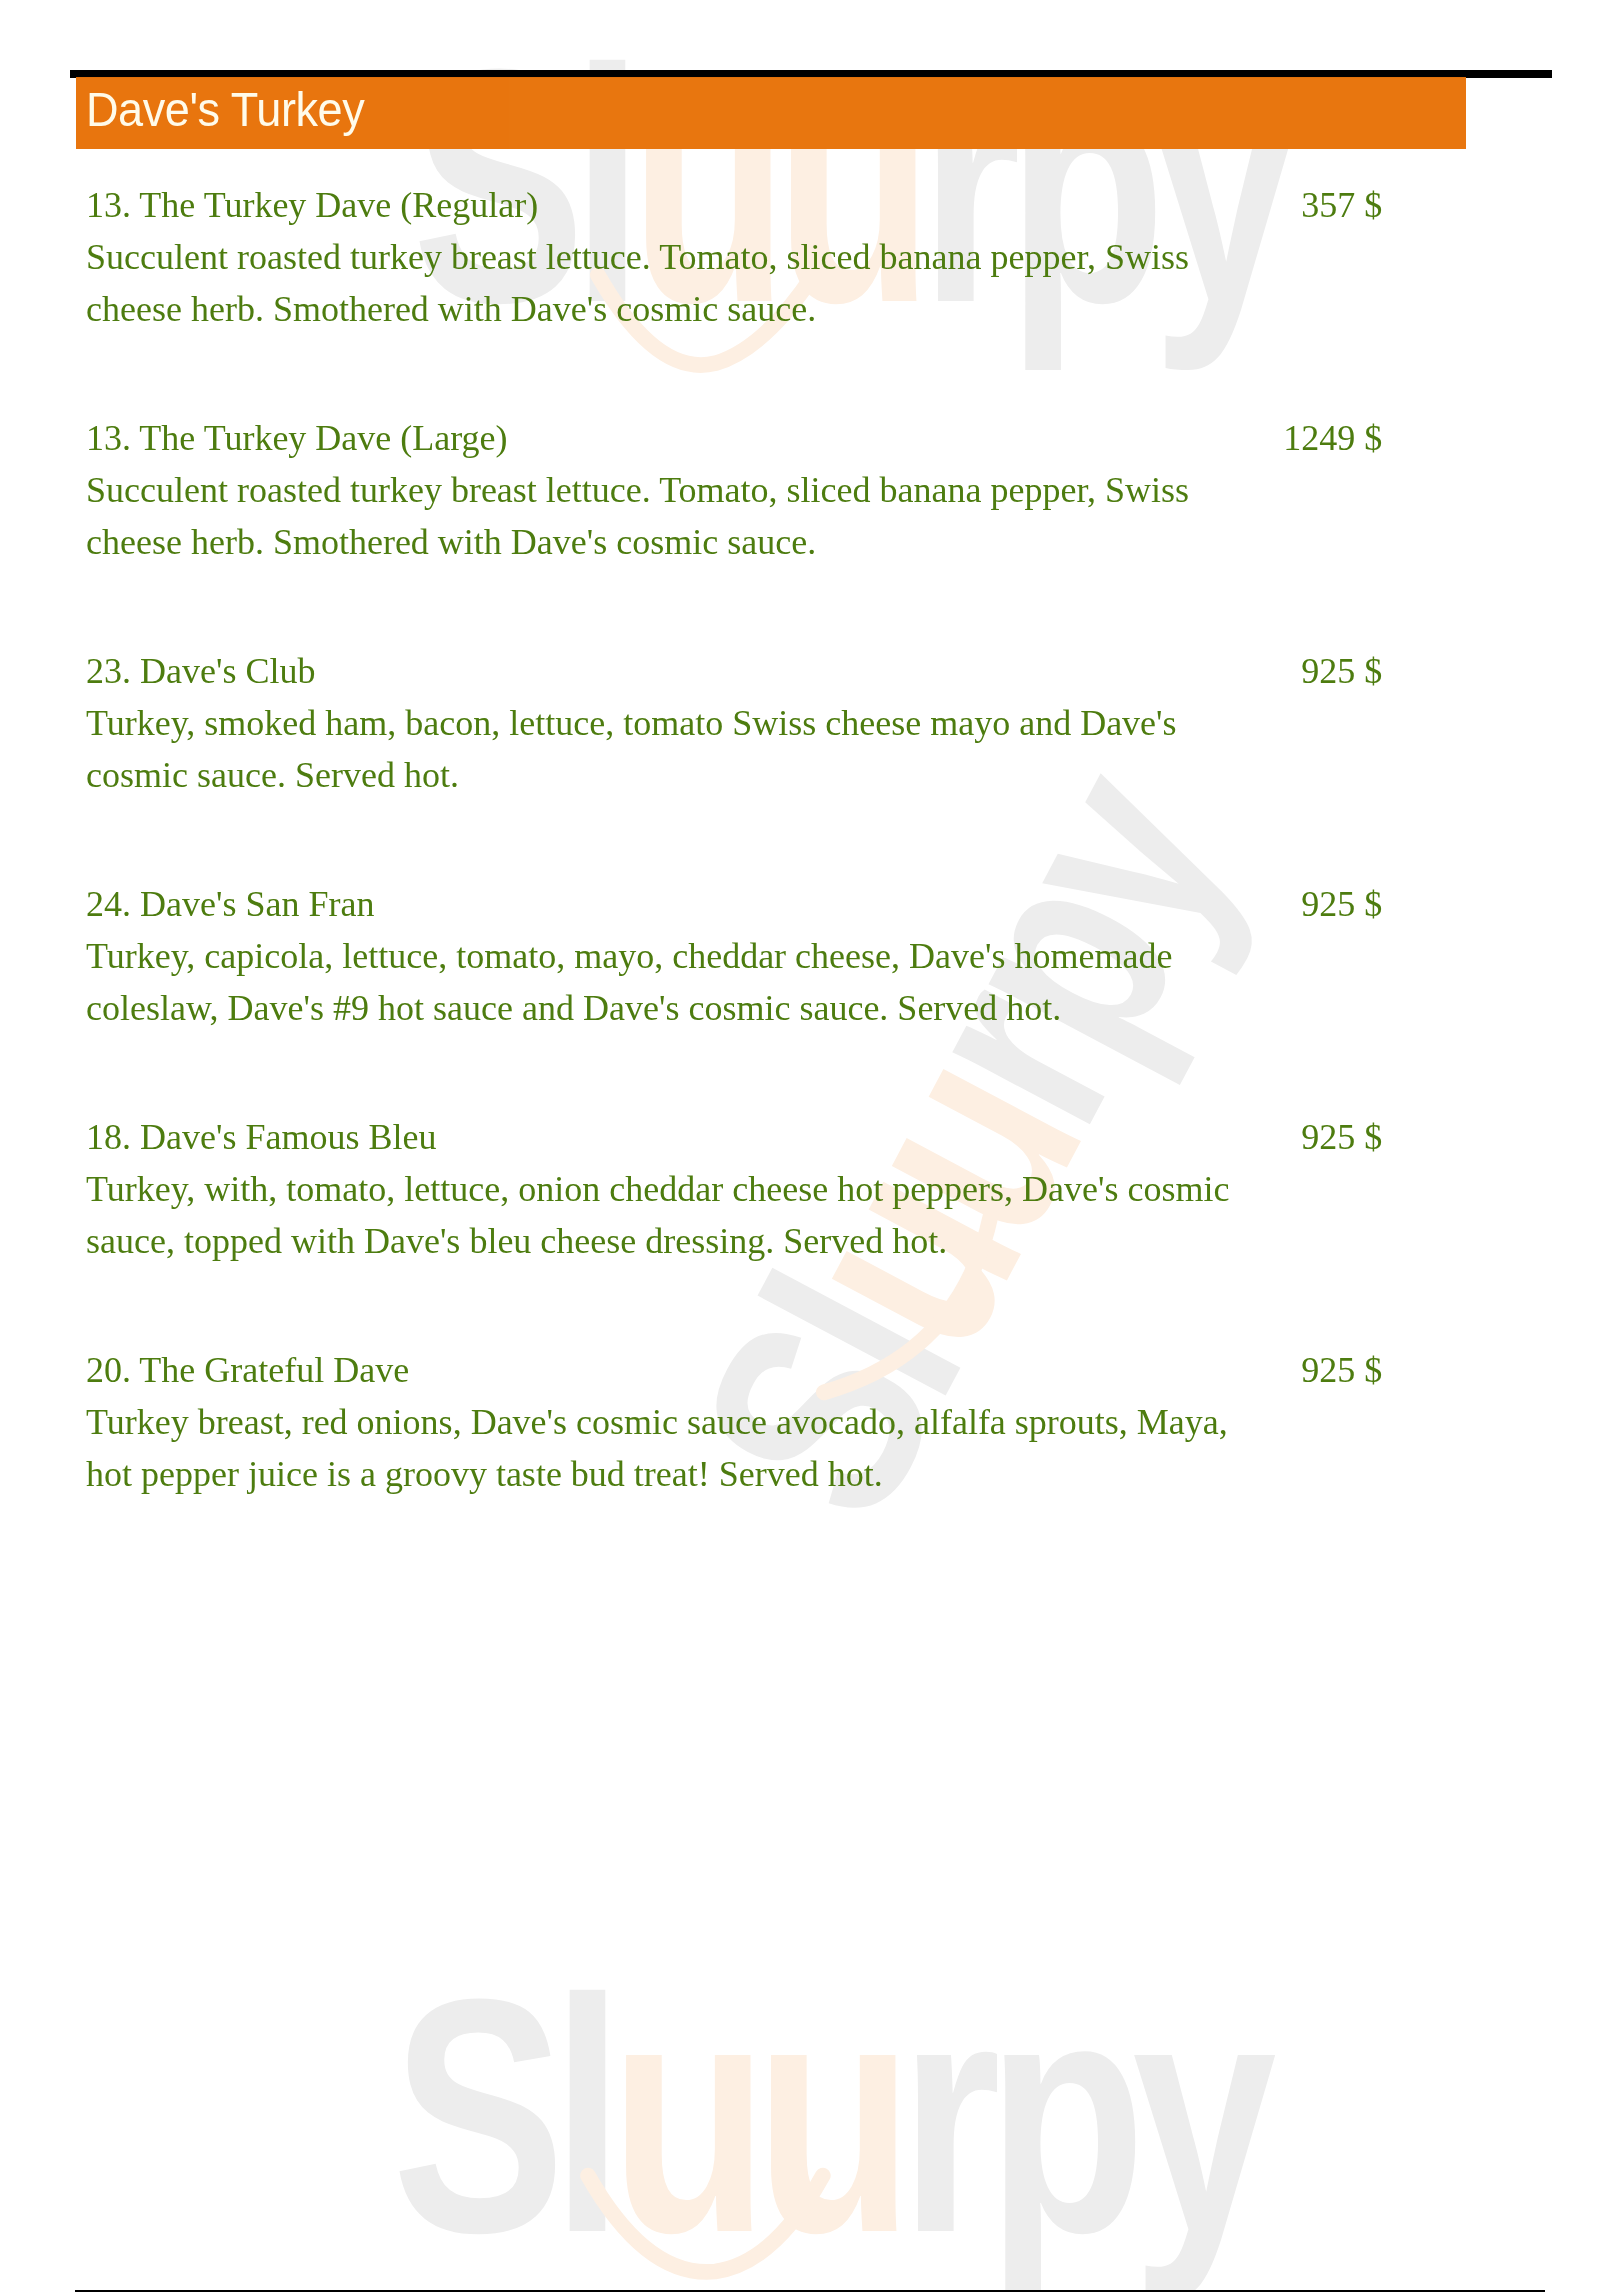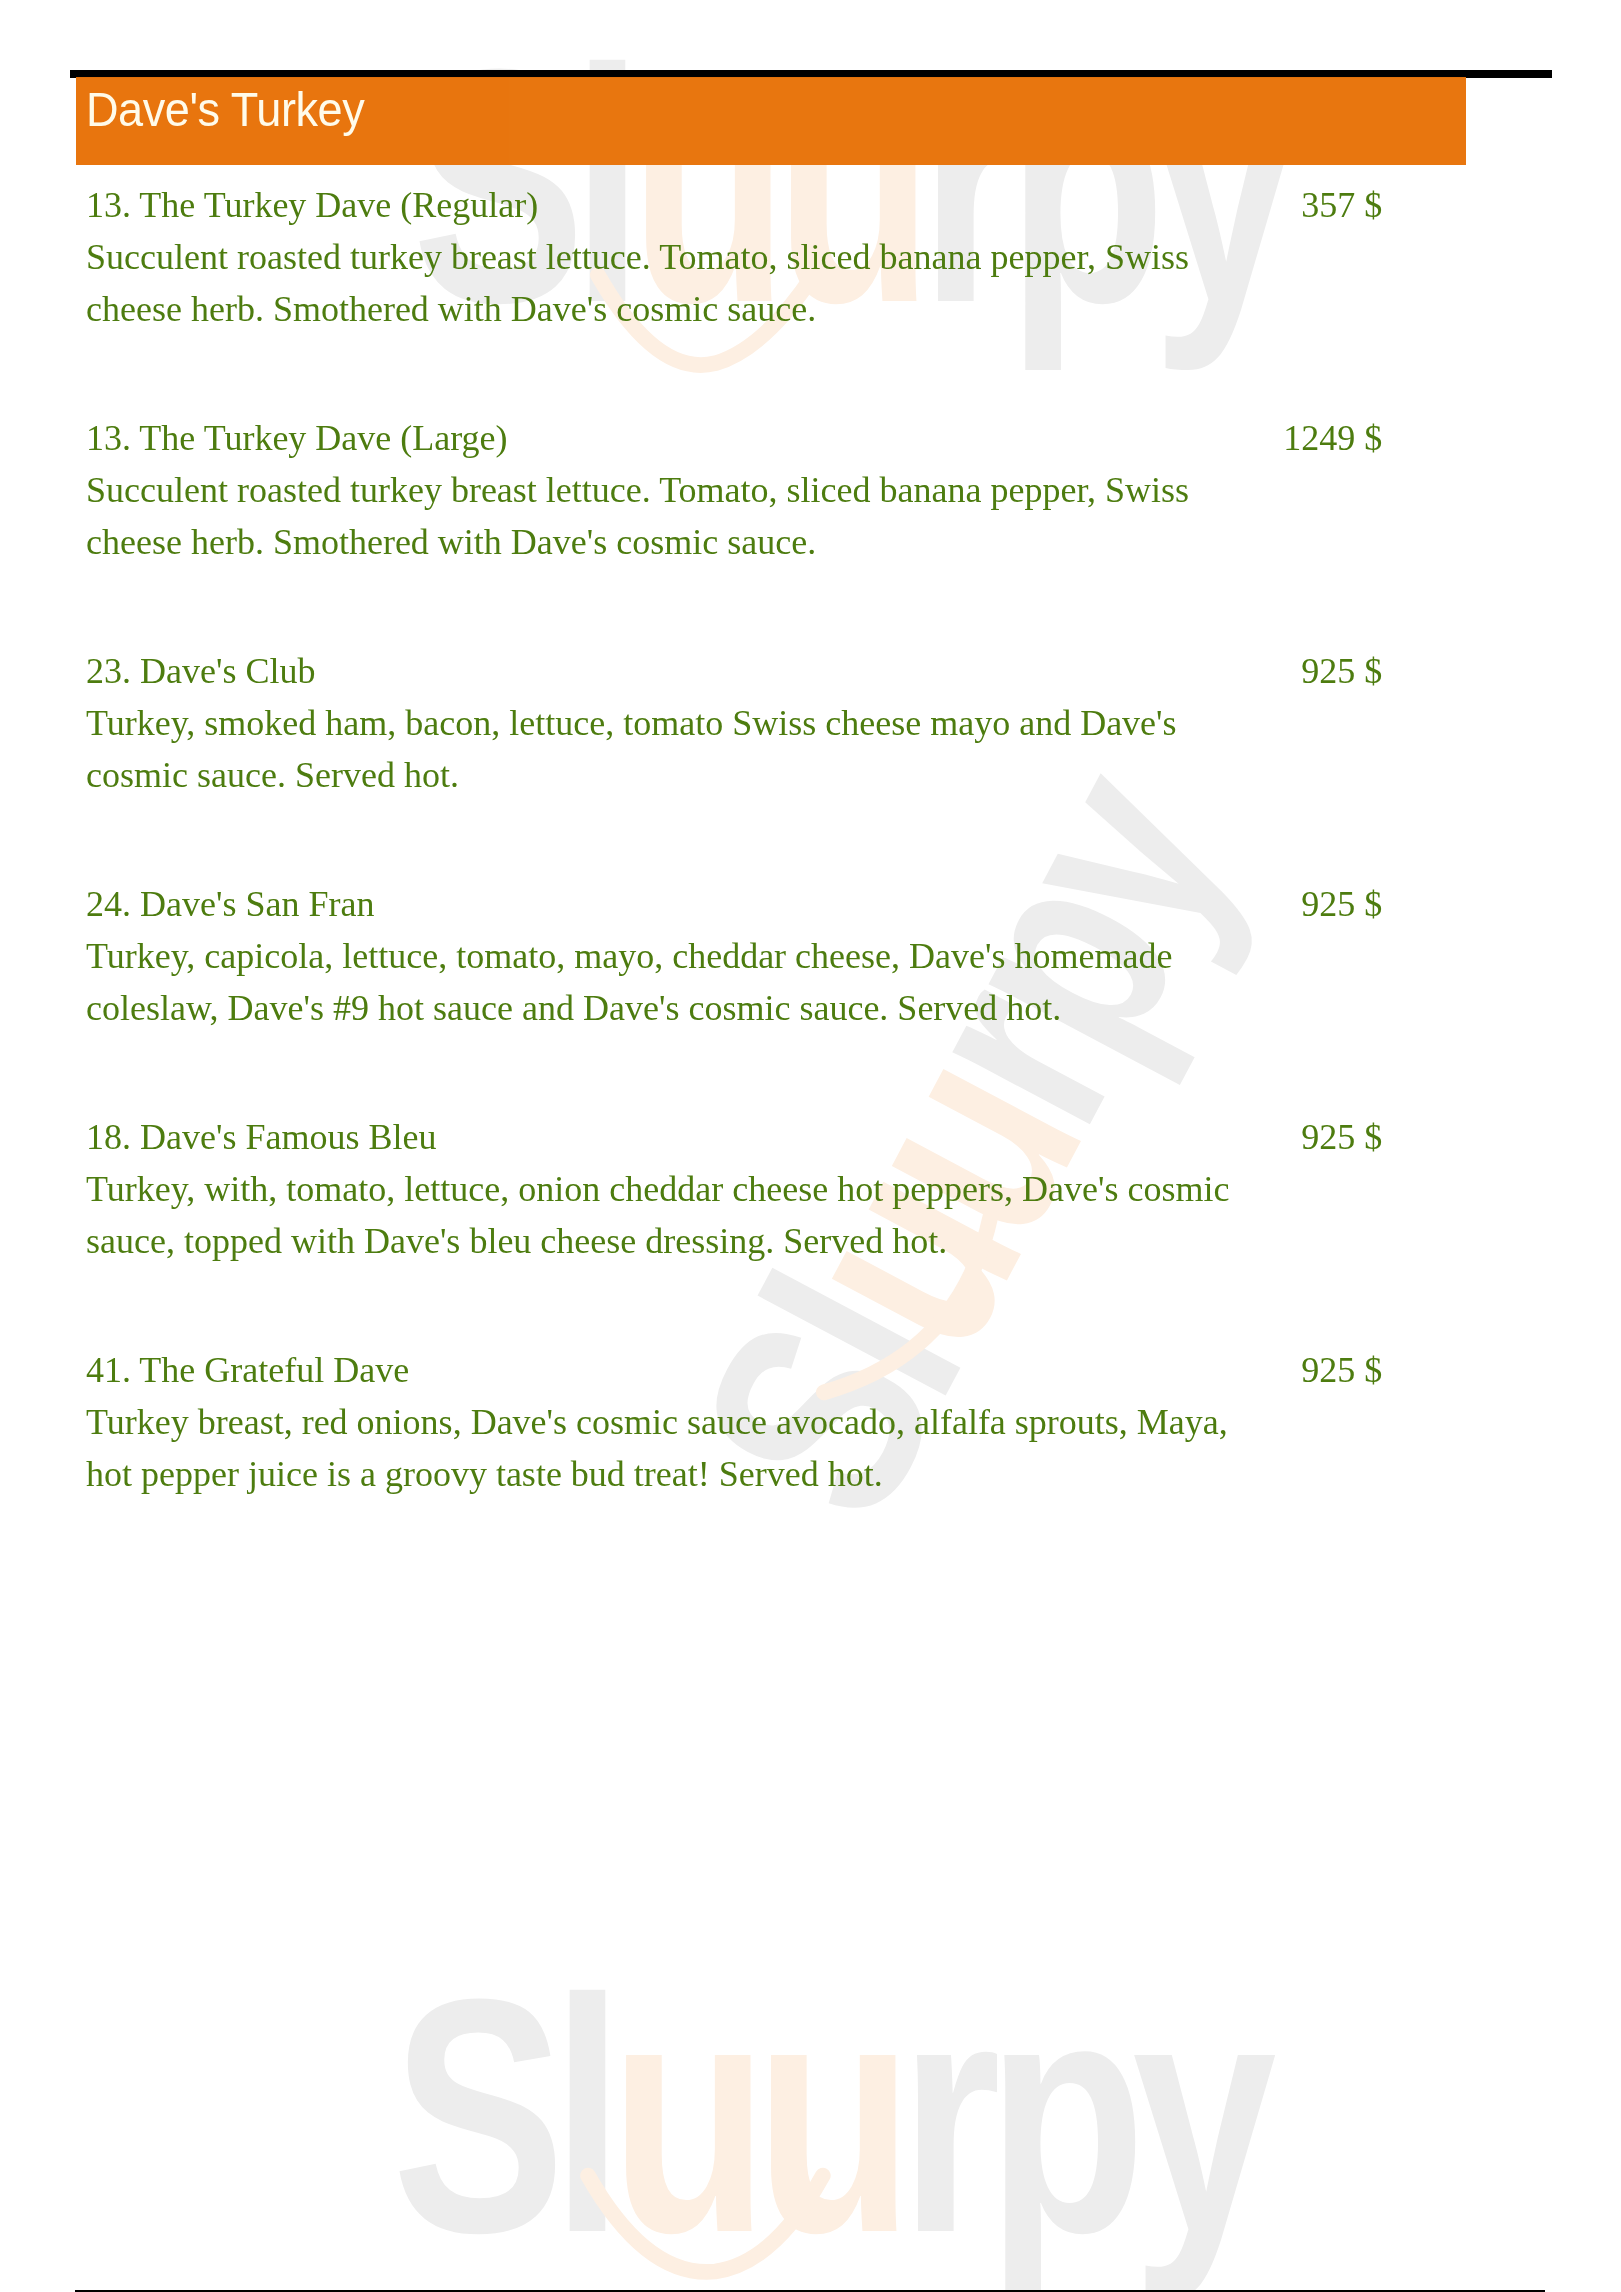--- a/index.html
+++ b/index.html
@@ -61,21 +61,21 @@
       width: 1482px;
       height: 7.8px;
       background: #000000;
       z-index: 2;
     }
     .section-header {
       position: absolute;
       left: 76px;
       top: 77px;
       width: 1390px;
-      height: 88px;
+      height: 72px;
       z-index: 2;
       opacity: 0.98;
     }
     .section-title {
       position: absolute;
       left: 9.8px;
       top: 7.8px;
       font-family: "Liberation Sans", sans-serif;
       font-size: 49px;
       color: #fffbea;
@@ -195,21 +195,21 @@
   <div class="menu-item">
     <div class="item-head">
       <span class="item-name">18. Dave's Famous Bleu</span>
       <span class="item-price">925 $</span>
     </div>
     <p class="item-desc">Turkey, with, tomato, lettuce, onion cheddar cheese hot peppers, Dave's cosmic sauce, topped with Dave's bleu cheese dressing. Served hot.</p>
   </div>
 
   <div class="menu-item">
     <div class="item-head">
-      <span class="item-name">41. The Grateful Dave</span>
+      <span class="item-name">20. The Grateful Dave</span>
       <span class="item-price">925 $</span>
     </div>
     <p class="item-desc">Turkey breast, red onions, Dave's cosmic sauce avocado, alfalfa sprouts, Maya, hot pepper juice is a groovy taste bud treat! Served hot.</p>
   </div>
 </div>
 
 <div class="bottom-rule"></div>
 
 
 </body></html>

